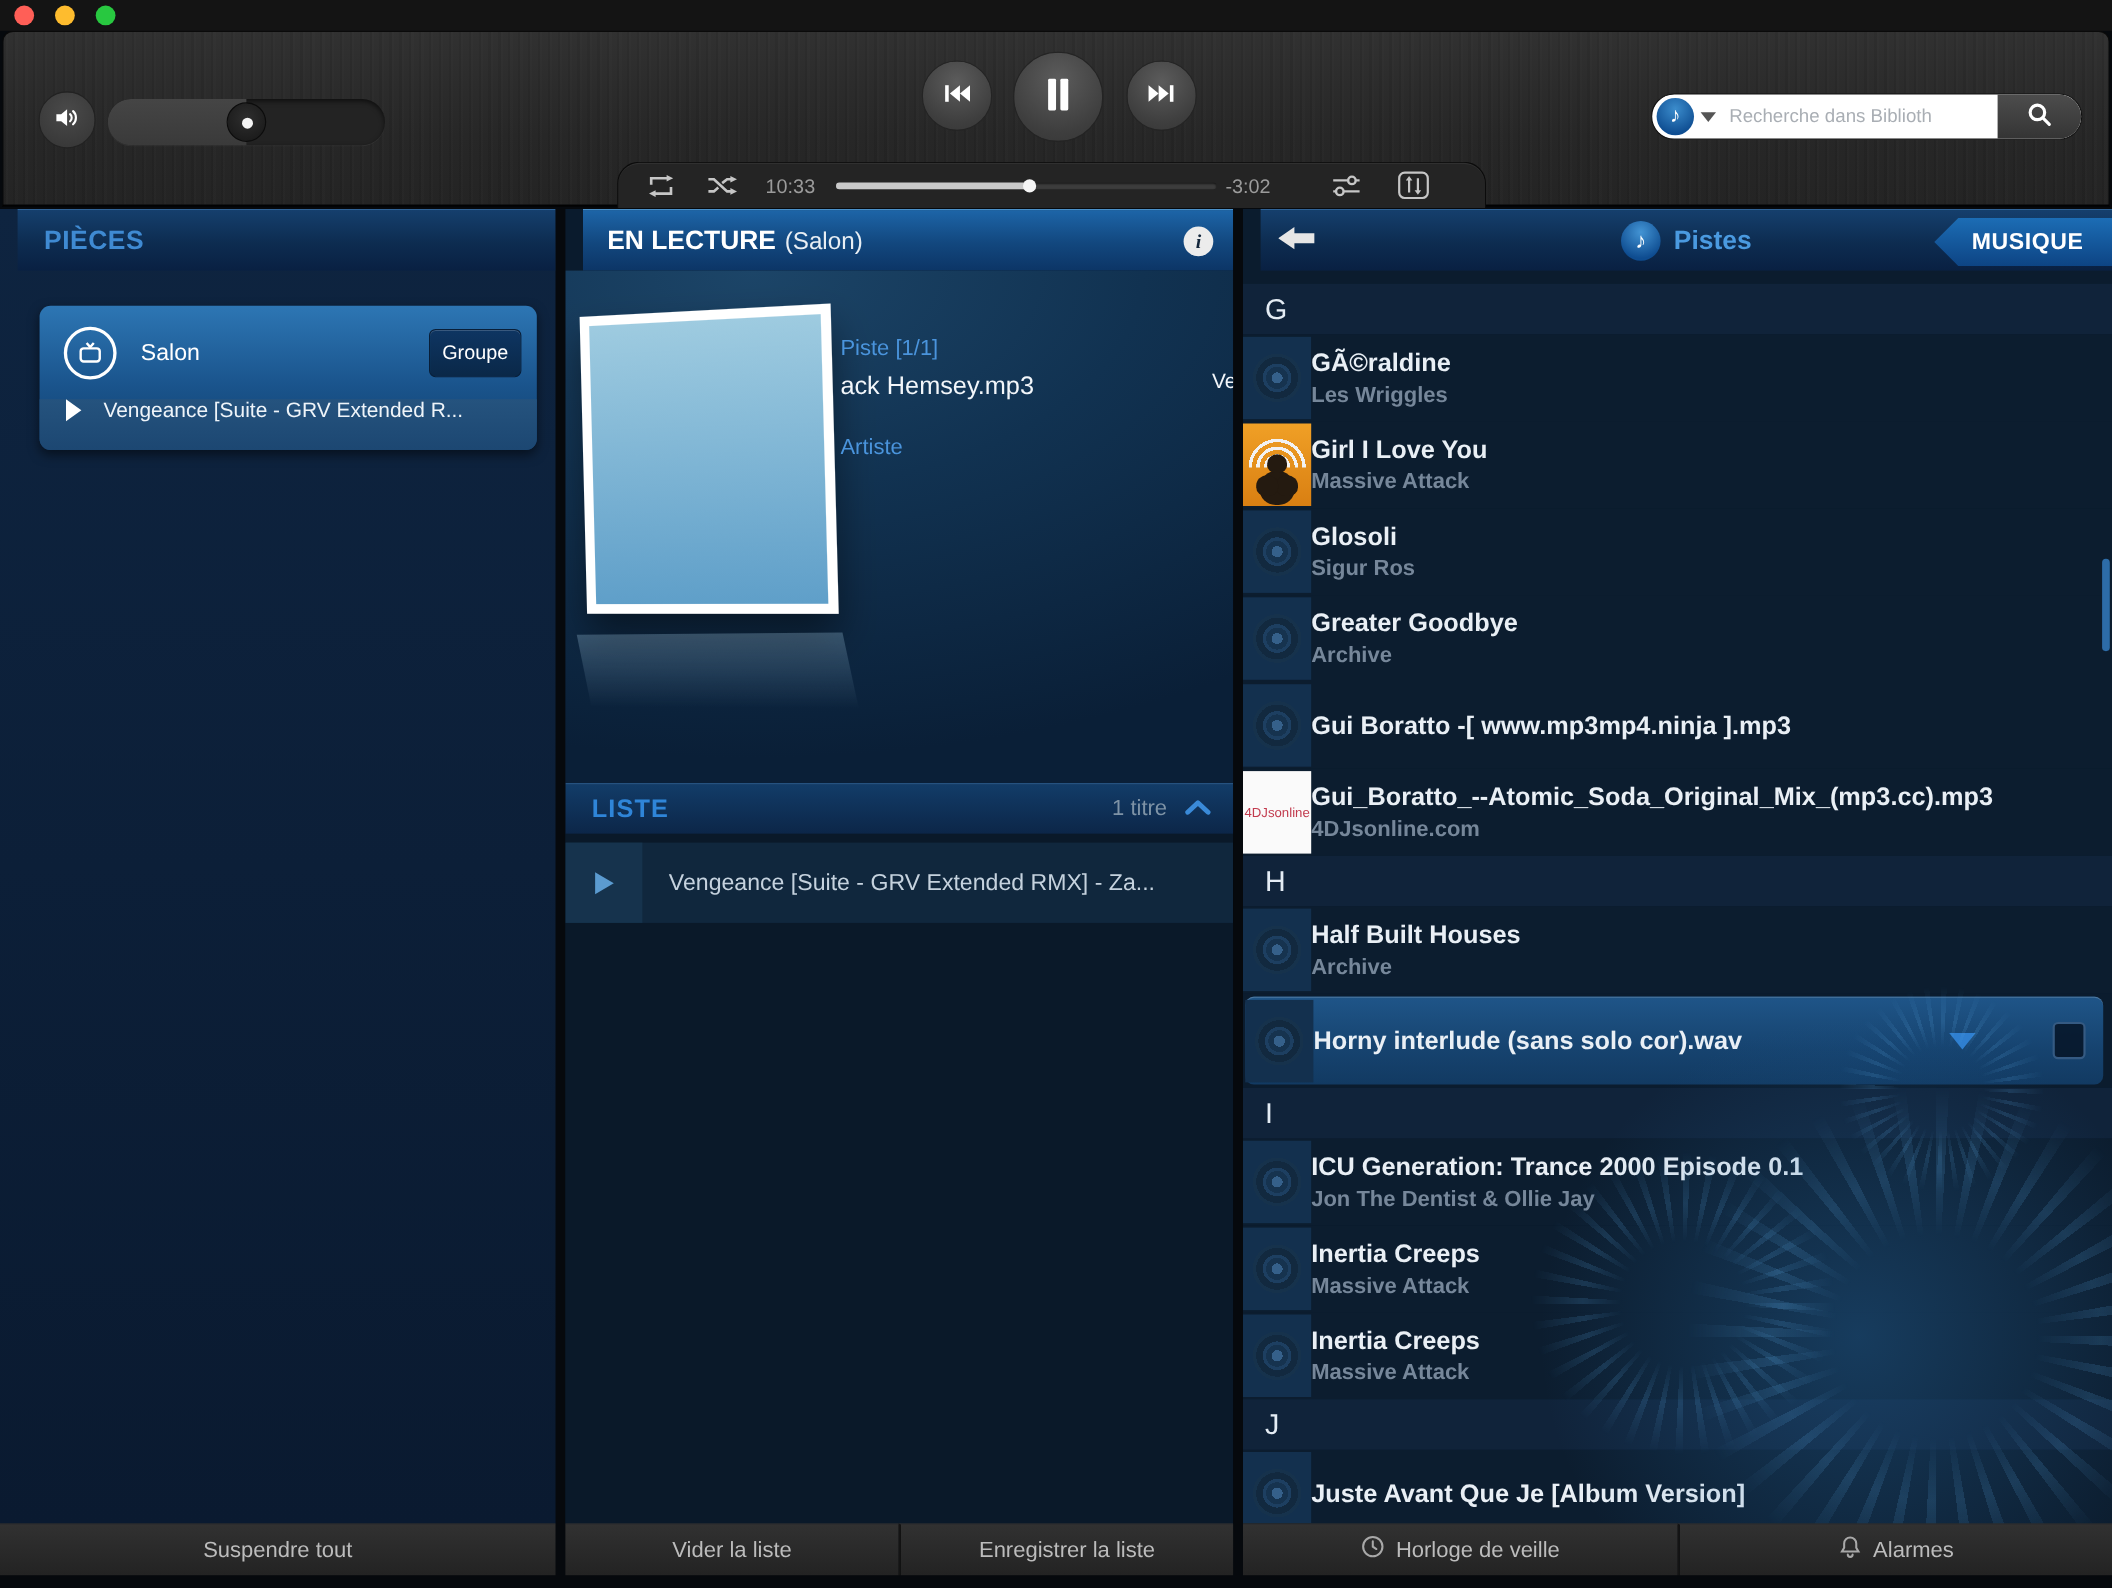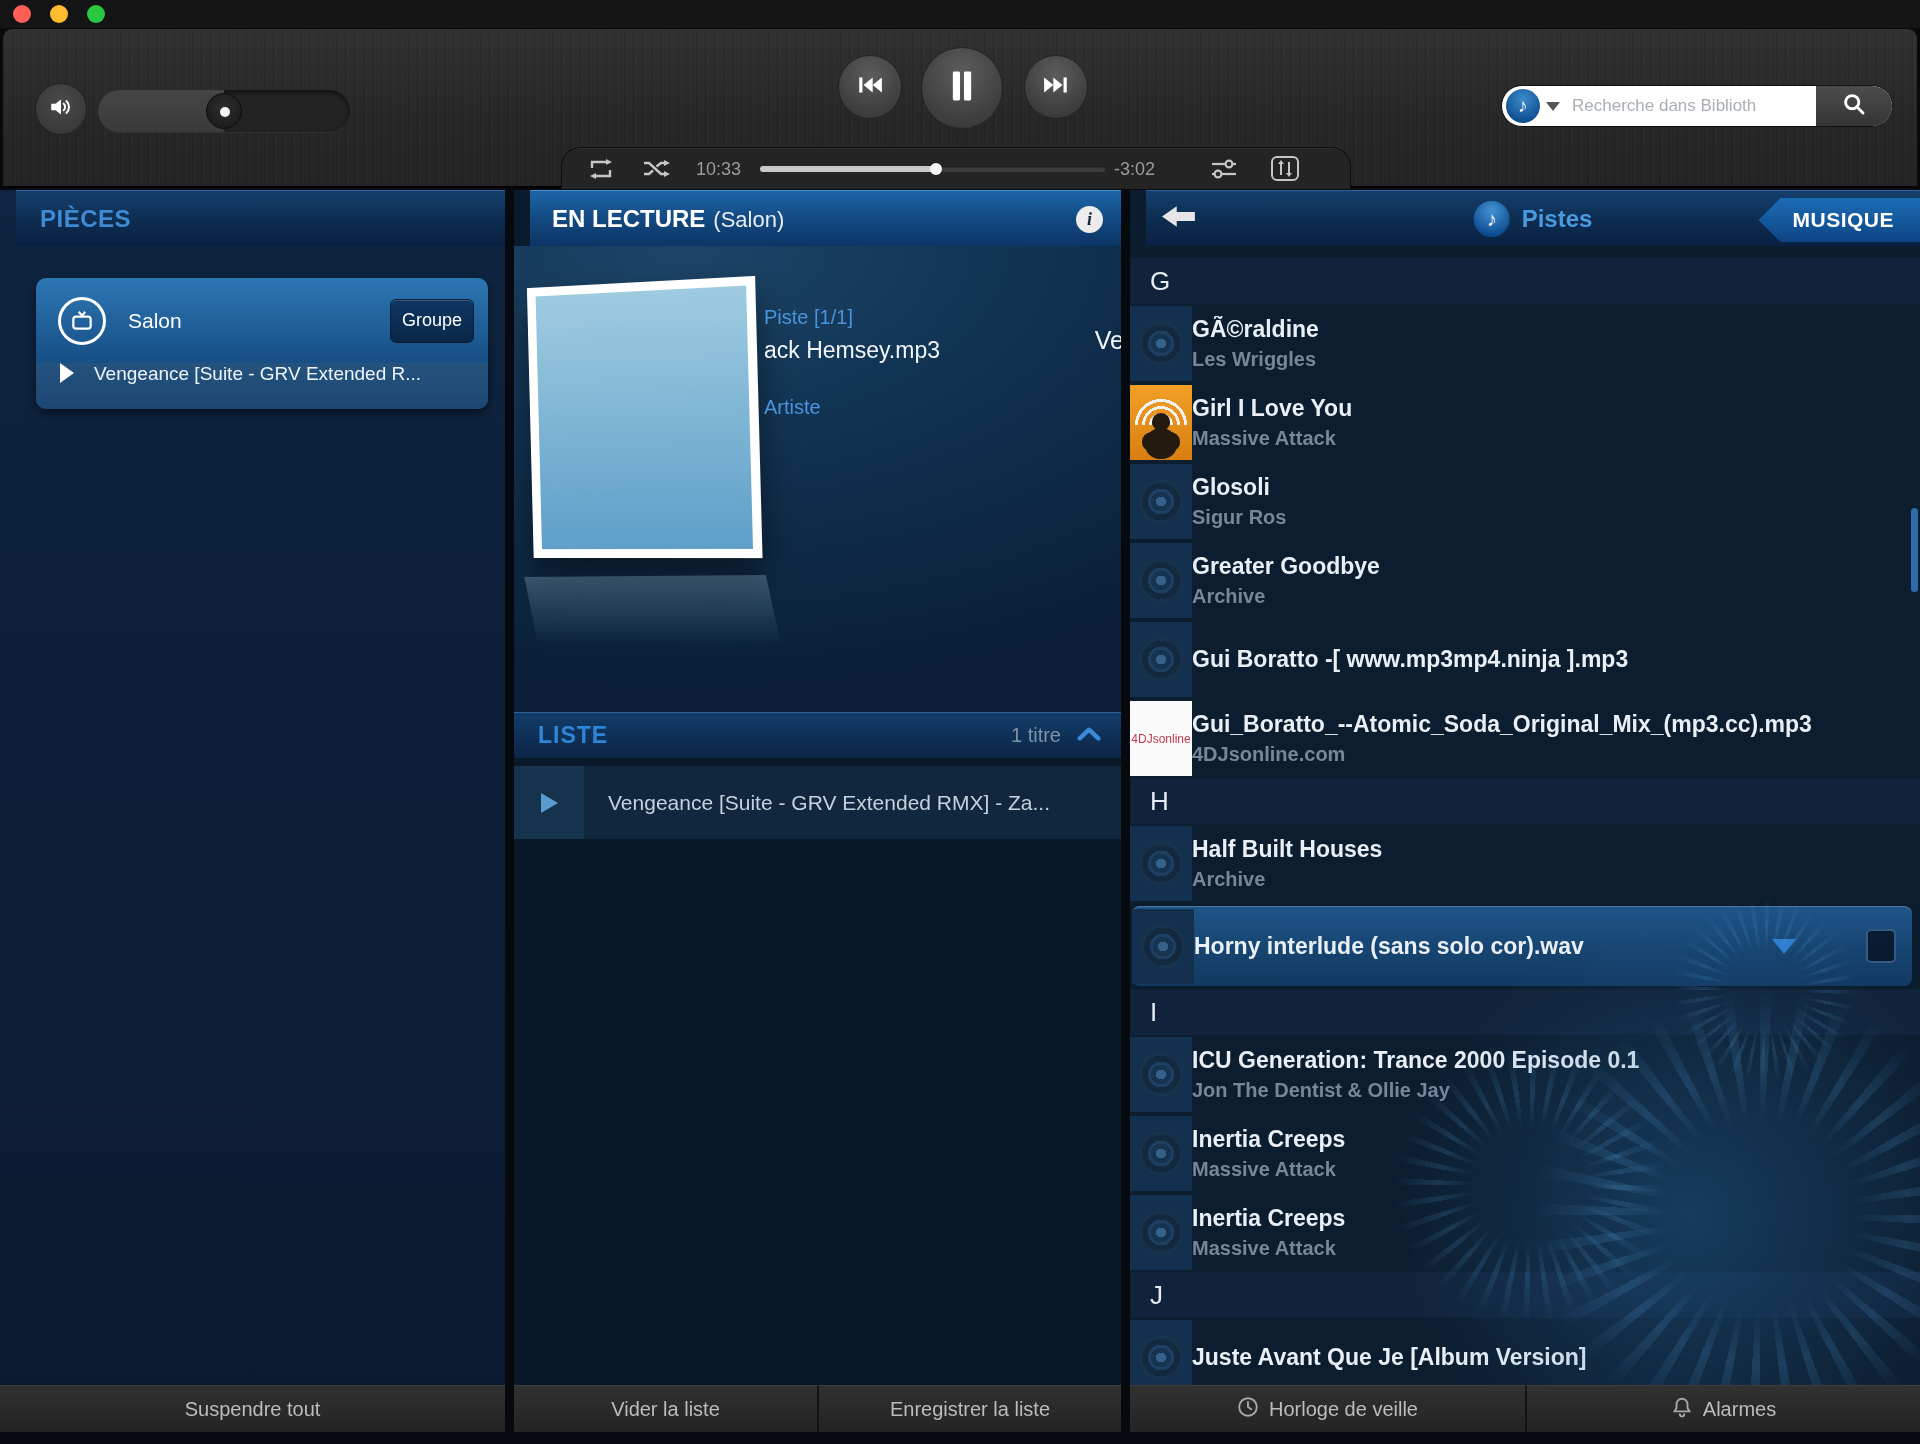--- a/index.html
+++ b/index.html
@@ -99,21 +99,21 @@
     background:radial-gradient(130% 95% at 28% 0%, #1c4568 0%, #113251 45%, #0a1f37 100%); }
   .album-frame { position:absolute; left:12px; top:36px; width:232px; height:276px; border:9px solid #fff;
     background:linear-gradient(180deg,#9ecbe0,#5f9fc9); transform:perspective(900px) rotateY(-10deg) rotate(-1.5deg);
     box-shadow:0 20px 34px rgba(0,0,0,.45); }
   .album-reflection { position:absolute; left:14px; top:330px; width:246px; height:84px;
     background:linear-gradient(180deg, rgba(165,205,230,.28), rgba(165,205,230,0) 80%);
     transform:perspective(900px) rotateY(-10deg) skewX(12deg); }
   .np-info { position:absolute; left:250px; right:0; top:60px; }
   .np-piste { color:#4a94dc; font-size:20px; }
   .np-track { margin-top:8px; color:#f2f6fa; font-size:23px; white-space:nowrap; }
-  .np-overflow { position:absolute; right:-3px; top:20px; color:#f2f6fa; font-size:25px; }
+  .np-overflow { position:absolute; right:-3px; top:31px; color:#f2f6fa; font-size:19px; }
   .np-artist { margin-top:32px; color:#4a94dc; font-size:20px; }
   .liste-bar { position:absolute; left:0; right:0; top:522px; height:46px; display:flex; align-items:center;
     background:linear-gradient(180deg,#123c68,#0c2648); border-top:1px solid #2d6095; }
   .liste-title { margin-left:24px; color:#2f85d8; font-size:23px; font-weight:bold; letter-spacing:1px; }
   .liste-count { margin-left:auto; color:#7e93a6; font-size:20px; }
   .liste-collapse { margin:0 20px 0 16px; cursor:pointer; }
   .queue { position:absolute; left:0; right:0; top:568px; bottom:0; background:#0a1929; }
   .queue-row { margin-top:8px; height:73px; display:flex; align-items:center; background:#10273d; cursor:pointer; }
   .play-cell { width:70px; height:100%; background:#16334d; display:flex; align-items:center; justify-content:center; cursor:pointer; }
   .queue-title { padding-left:24px; color:#c5d2de; font-size:21px; white-space:nowrap; overflow:hidden; }

